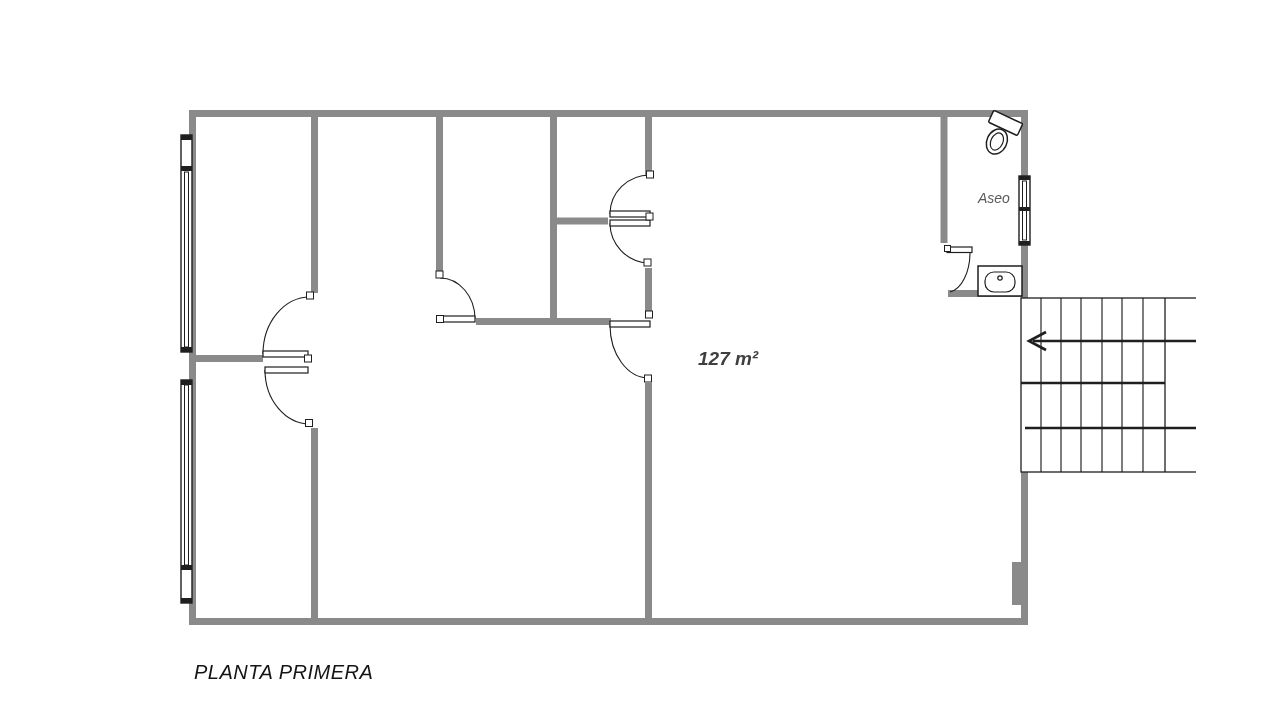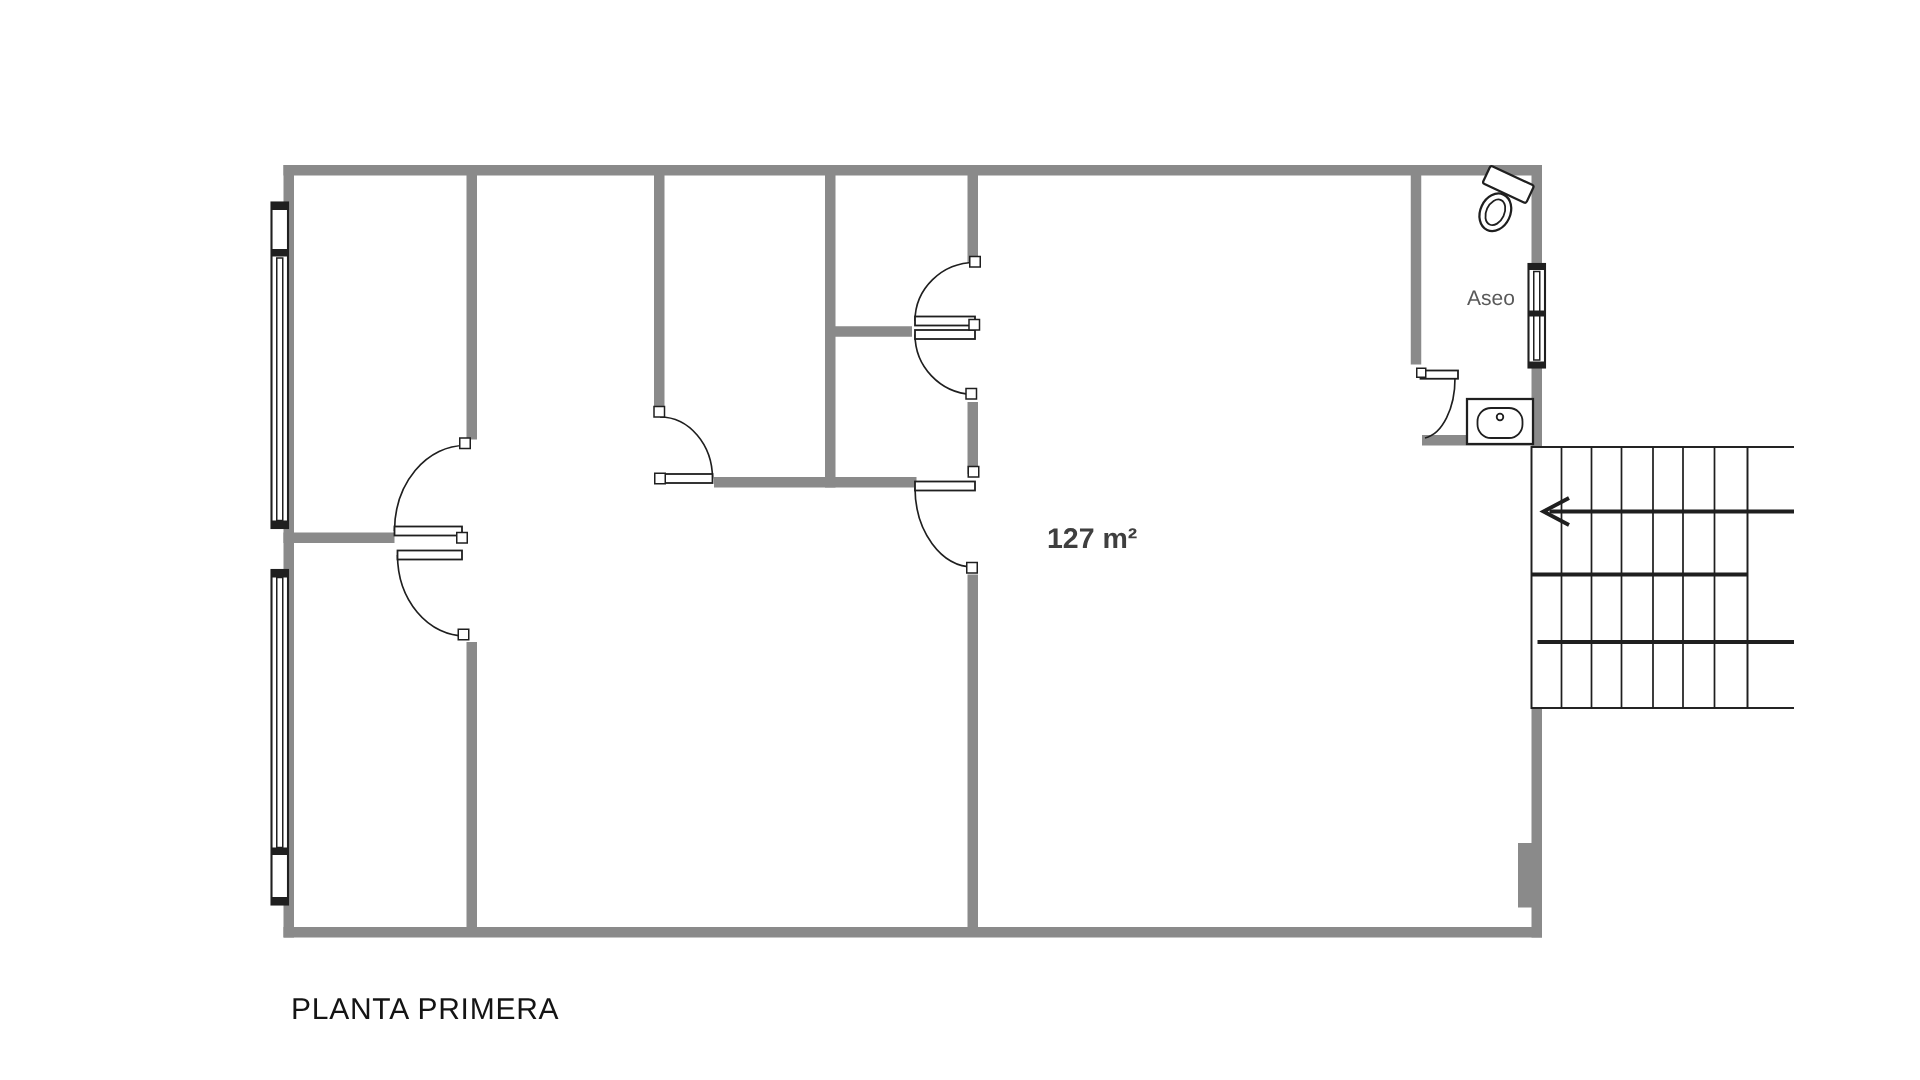--- a/index.html
+++ b/index.html
@@ -1,17 +1,17 @@
 <!DOCTYPE html>
 <html style="--wall: #8a8a8a; --outline: #1f1f1f; --area_text: #3f3f3f; --bathroom_text: #595959; --title_text: #141414; --background: #ffffff;"><head>
 <meta charset="utf-8">
 <style>
   html,body{margin:0;padding:0;background:var(--background,#fff);}
   .stage{position:relative;width:1196px;height:720px;background:var(--background,#fff);overflow:hidden;
-         font-family:"Liberation Sans",sans-serif;}
+         font-family:"Liberation Sans",sans-serif;font-style:italic;}
   svg{position:absolute;left:0;top:0;}
   .wall{stroke:var(--wall,#8a8a8a);stroke-width:7;fill:none;}
   .wallfill{fill:var(--wall,#8a8a8a);stroke:none;}
   .win-outer{fill:#ffffff;stroke:var(--outline,#1f1f1f);stroke-width:1.4;}
   .win-inner{fill:none;stroke:var(--outline,#1f1f1f);stroke-width:1;}
   .win-cap{fill:var(--outline,#1f1f1f);stroke:none;}
   .leaf{fill:#ffffff;stroke:var(--outline,#1f1f1f);stroke-width:1.2;}
   .arc{fill:none;stroke:var(--outline,#1f1f1f);stroke-width:1.1;}
   .sq{fill:#ffffff;stroke:var(--outline,#1f1f1f);stroke-width:1;}
   .fx15{fill:#ffffff;stroke:var(--outline,#1f1f1f);stroke-width:1.5;}

